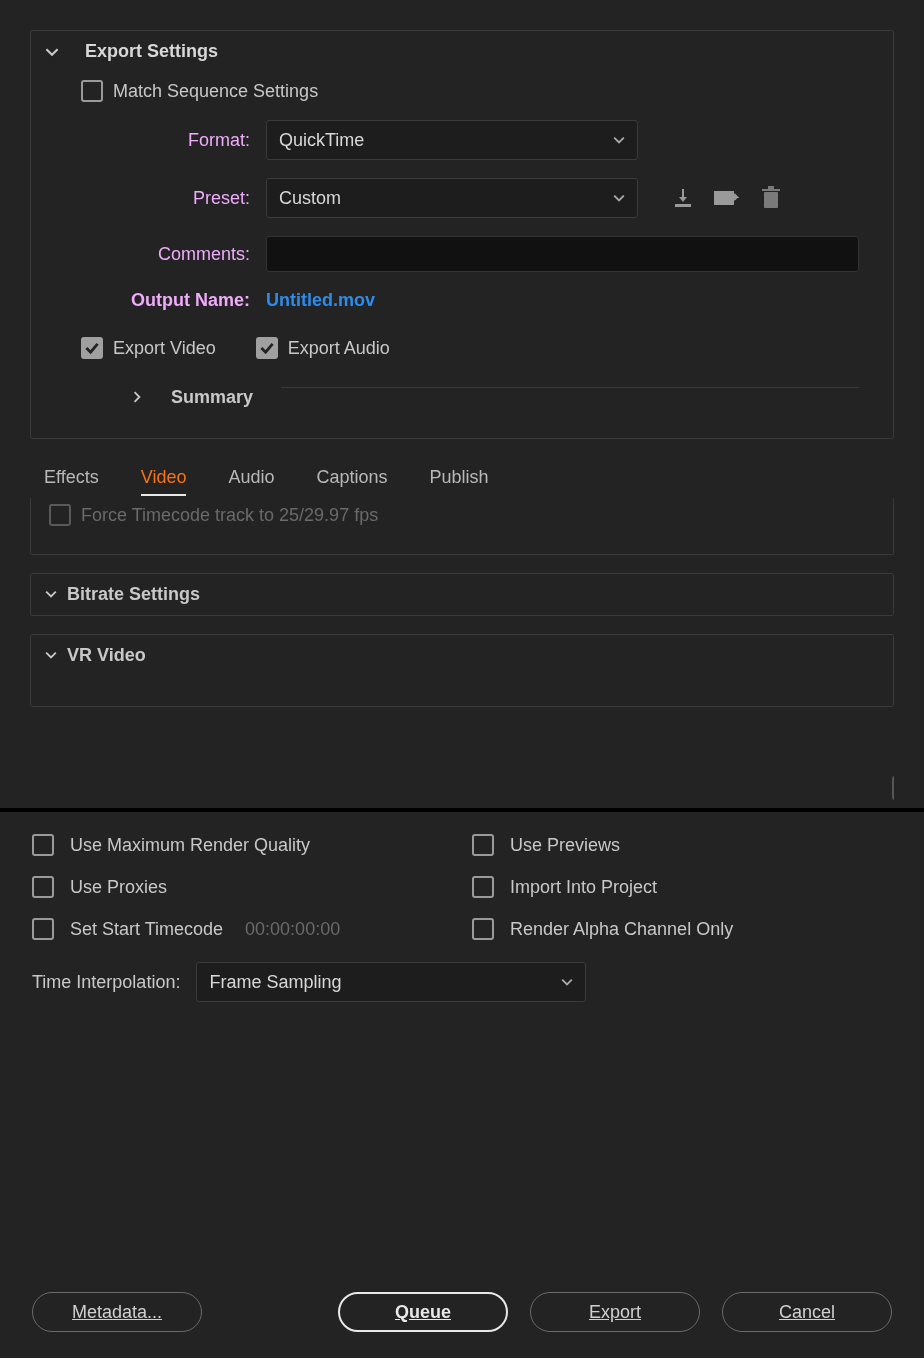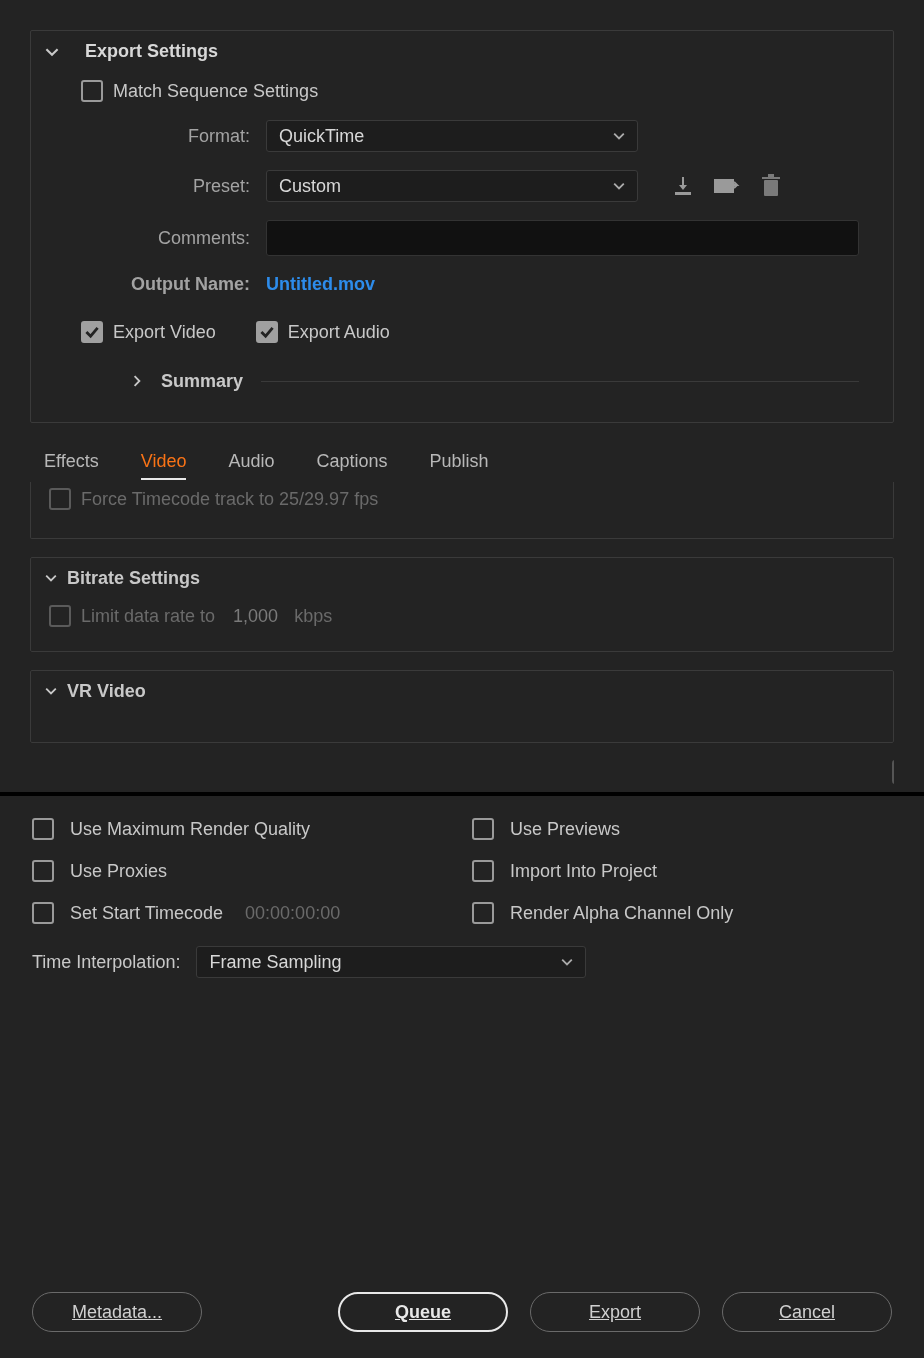--- a/index.html
+++ b/index.html
@@ -38,39 +38,39 @@
   .body-pad { padding: 10px 34px 0 50px; }
   .row {
     display: flex;
     align-items: center;
     margin: 18px 0;
   }
   .row-label {
     width: 185px;
     text-align: right;
     padding-right: 16px;
-    color: #a3a3a3;
+    color: #f0abfc;
   }
   .cb {
     width: 22px; height: 22px;
     border: 2px solid #9a9a9a;
     border-radius: 3px;
     background: transparent;
     display:inline-flex; align-items:center; justify-content:center;
     flex-shrink:0;
   }
   .cb.disabled { border-color:#5a5a5a; }
   .cb.checked { background:#a0a0a0; border-color:#a0a0a0; }
   .cb.checked svg { display:block; }
   .cb svg { display:none; }
   .select {
     background:#1d1d1d;
     border:1px solid #3a3a3a;
     border-radius:3px;
-    height: 32px;
+    height: 40px;
     padding: 0 12px;
     display:flex; align-items:center; justify-content:space-between;
     color:#d8d8d8;
     min-width: 360px;
   }
   .select .chev-down svg { display:block; }
   .textinput {
     background:#111;
     border:1px solid #333;
     border-radius:3px;
@@ -79,21 +79,21 @@
   }
   .icon-btn {
     width: 30px; height:30px;
     display:flex; align-items:center; justify-content:center;
     color:#888;
     margin-left: 14px;
   }
   .link { color:#2d8ceb; }
   .inline-cb { display:flex; align-items:center; gap:10px; }
   .summary-row {
-    display:flex; align-items:center; gap:18px;
+    display:flex; align-items:flex-start; gap:28px;
     padding: 10px 0 0 50px;
   }
   .summary-row .line {
     flex:1; height:1px; background:#3a3a3a;
   }
 
   .tabs {
     margin-top: 28px;
     display:flex;
     gap: 42px;
@@ -307,28 +307,20 @@
 
   <div class="sub-panel">
     <div class="sub-header">
       <span>
         <svg width="12" height="12" viewBox="0 0 10 10">
             <path d="M1 3 L5 7 L9 3" stroke="#c8c8c8" stroke-width="1.5" fill="none"></path>
           </svg>
       </span>
       <span style="font-weight:600;">Bitrate Settings</span>
     </div>
-    <div class="sub-body">
-      <div class="inline-cb">
-        <span class="cb disabled"></span>
-        <span class="disabled-text">Limit data rate to</span>
-        <span class="bitrate-value">1,000</span>
-        <span class="disabled-text" style="margin-left:6px;">kbps</span>
-      </div>
-    </div>
   </div>
 
   <div class="sub-panel" style="padding-bottom:30px;">
     <div class="sub-header">
       <span>
         <svg width="12" height="12" viewBox="0 0 10 10">
             <path d="M1 3 L5 7 L9 3" stroke="#c8c8c8" stroke-width="1.5" fill="none"></path>
           </svg>
       </span>
       <span style="font-weight:600;">VR Video</span>

